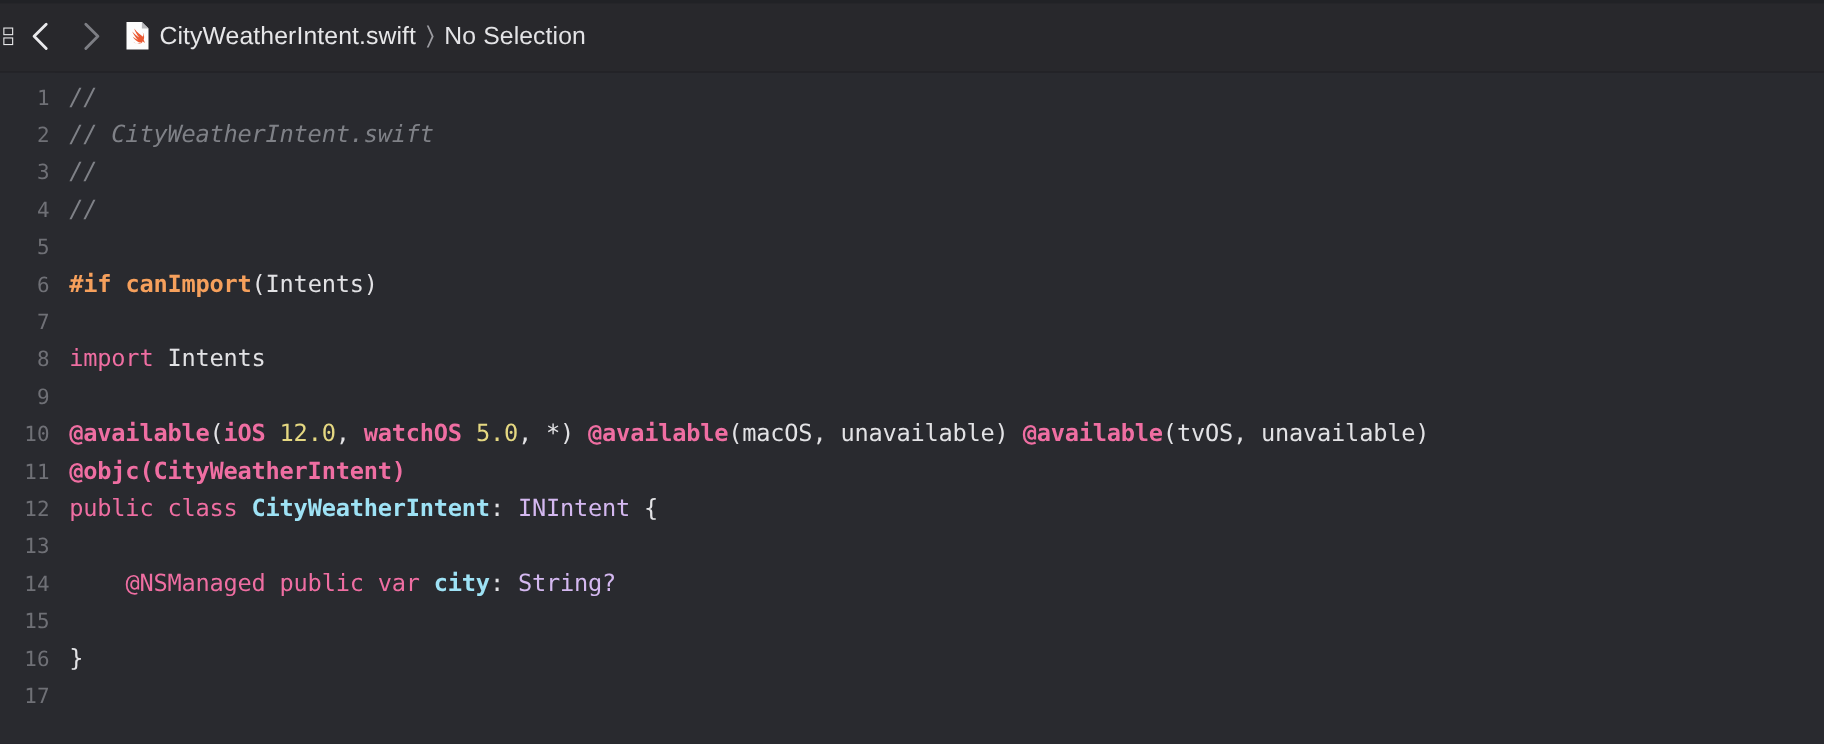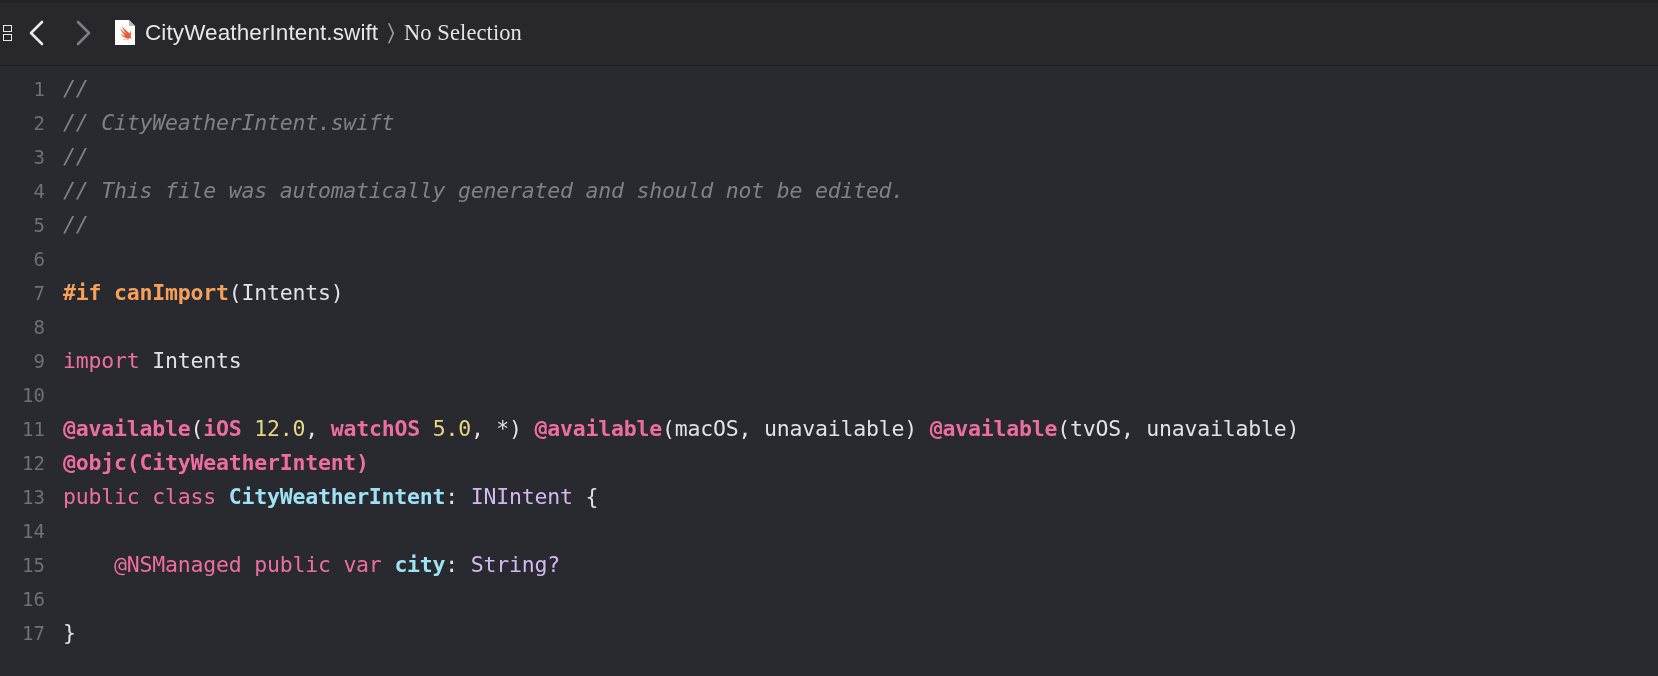--- a/index.html
+++ b/index.html
@@ -91,21 +91,20 @@
   }
   .crumb-sep {
     font-family: "Liberation Sans", sans-serif;
     font-size: 23px;
     color: #9b9ba0;
     margin: 0 9px;
     font-weight: 300;
   }
   .crumb-text.dim {
     color: #e3e3e6;
-    font-family: Liberation Serif, serif;
   }
 
   
   .code-area {
     flex: 1;
     display: flex;
     background: #292a2f;
     overflow: hidden;
     position: relative;
   }
@@ -207,21 +206,20 @@
         <div class="ln">13</div>
         <div class="ln">14</div>
         <div class="ln">15</div>
         <div class="ln">16</div>
         <div class="ln">17</div>
       </div>
     <div class="code" id="code">
         <div class="cl"><span class="t-comment">//</span></div>
         <div class="cl"><span class="t-comment">// CityWeatherIntent.swift</span></div>
         <div class="cl"><span class="t-comment">//</span></div>
-        <div class="cl"><span class="t-comment">// This file was automatically generated and should not be edited.</span></div>
         <div class="cl"><span class="t-comment">//</span></div>
         <div class="cl">&nbsp;</div>
         <div class="cl"><span class="t-directive">#if</span><span class="t-plain"> </span><span class="t-directive">canImport</span><span class="t-plain">(Intents)</span></div>
         <div class="cl">&nbsp;</div>
         <div class="cl"><span class="t-keyword">import</span><span class="t-plain"> Intents</span></div>
         <div class="cl">&nbsp;</div>
         <div class="cl"><span class="t-attr">@available</span><span class="t-plain">(</span><span class="t-attr">iOS</span><span class="t-plain"> </span><span class="t-number">12.0</span><span class="t-plain">, </span><span class="t-attr">watchOS</span><span class="t-plain"> </span><span class="t-number">5.0</span><span class="t-plain">, *) </span><span class="t-attr">@available</span><span class="t-plain">(macOS, unavailable) </span><span class="t-attr">@available</span><span class="t-plain">(tvOS, unavailable)</span></div>
         <div class="cl"><span class="t-attr">@objc(CityWeatherIntent)</span></div>
         <div class="cl"><span class="t-keyword">public class</span><span class="t-plain"> </span><span class="t-type">CityWeatherIntent</span><span class="t-plain">: </span><span class="t-systype">INIntent</span><span class="t-plain"> {</span></div>
         <div class="cl">&nbsp;</div>

